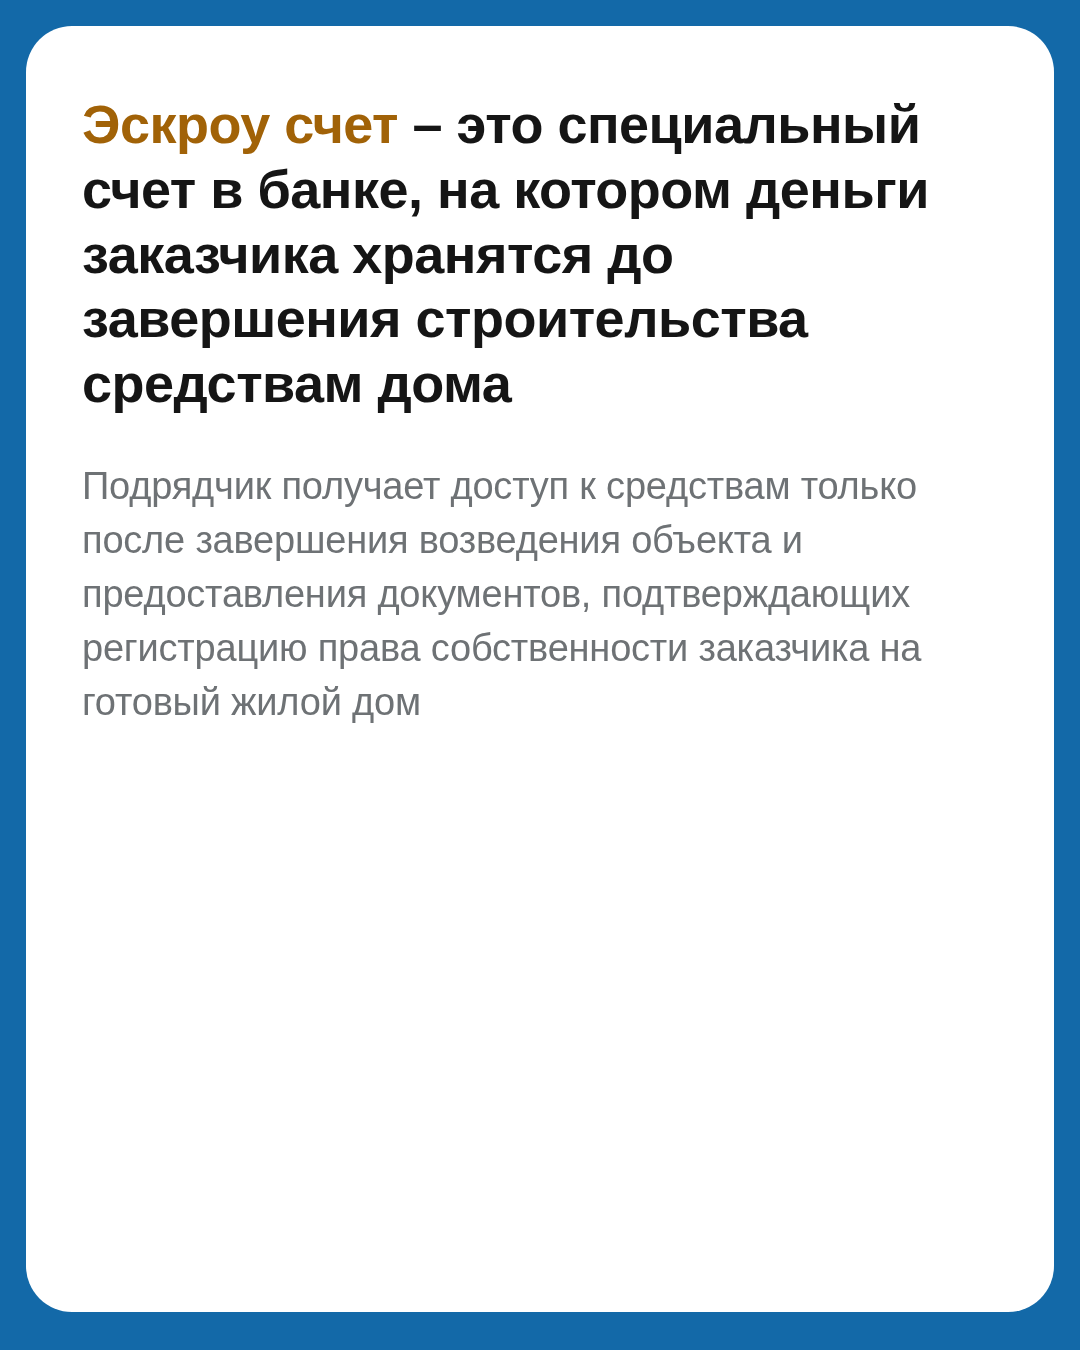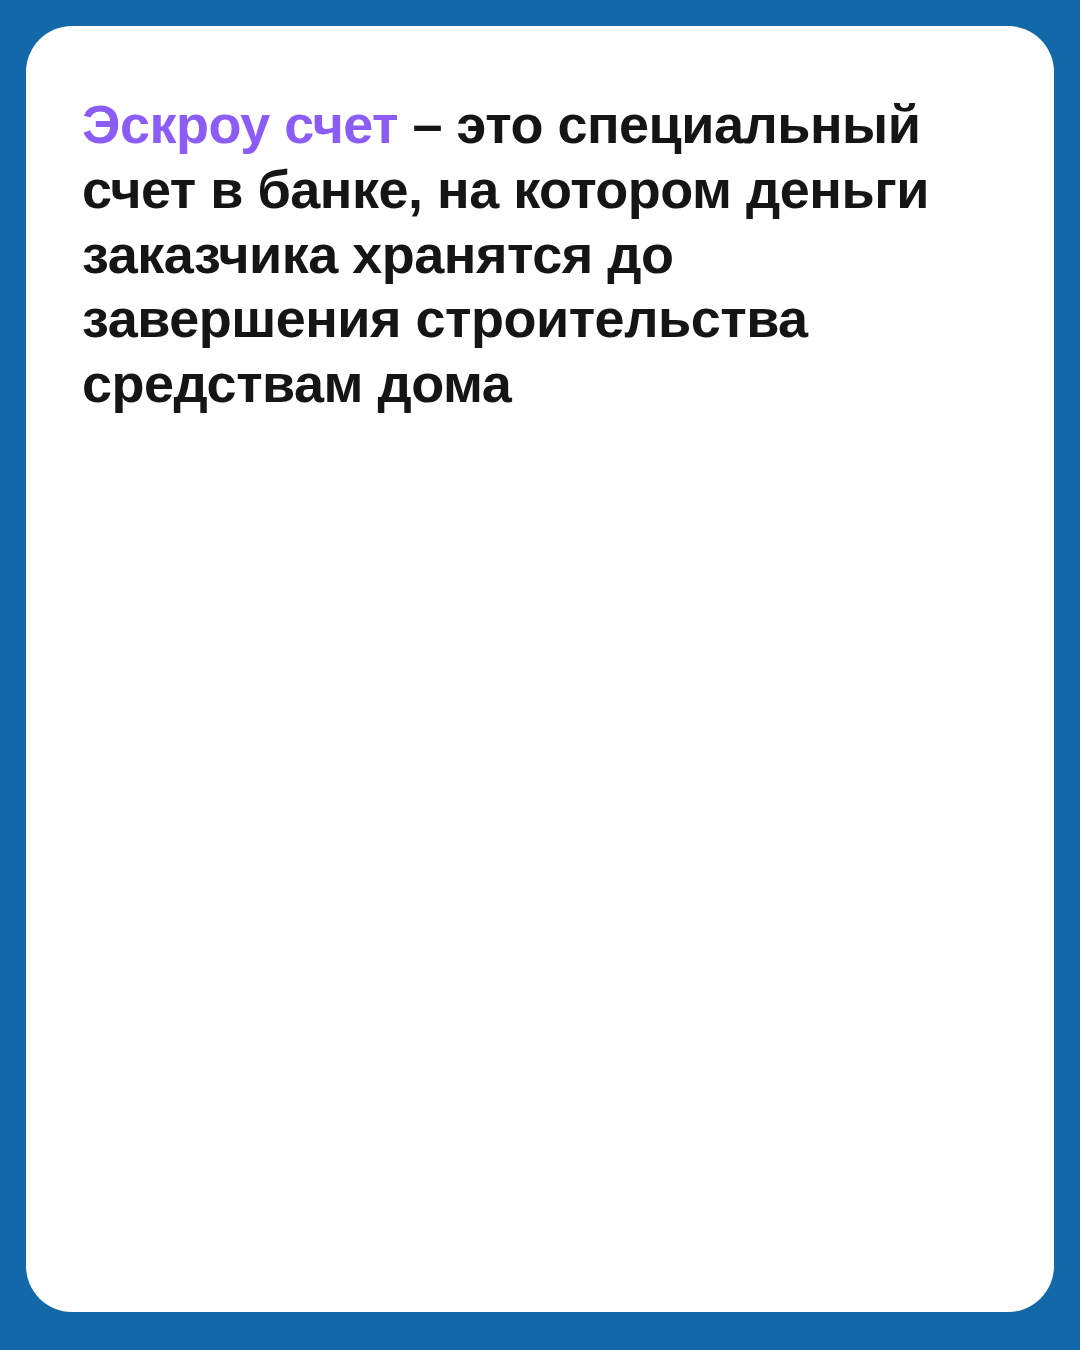--- a/index.html
+++ b/index.html
@@ -34,35 +34,36 @@
   .headline {
     font-size: 54px;
     line-height: 1.20;
     font-weight: 700;
     color: #151515;
     letter-spacing: -0.5px;
     margin: 0;
     max-width: 930px;
   }
   .headline .accent {
-    color: #8b5cf6;
+    color: #a16207;
   }
   .body-text {
     margin: 44px 0 0 0;
     font-size: 38px;
     line-height: 1.42;
     font-weight: 500;
     color: #6E7275;
     max-width: 890px;
     letter-spacing: -0.2px;
   }
 </style>
 </head>
 <body>
 
 <div class="slide">
   <div class="card">
 
     <h1 class="headline"><span class="accent">Эскроу счет</span><span> – это специальный счет в банке, на котором деньги заказчика хранятся до завершения строительства средствам дома</span></h1>
 
+    <p class="body-text">Подрядчик получает доступ к средствам только после завершения возведения объекта и предоставления документов, подтверждающих регистрацию права собственности заказчика на готовый жилой дом</p>
 
   </div>
 </div>
 
 </body></html>

